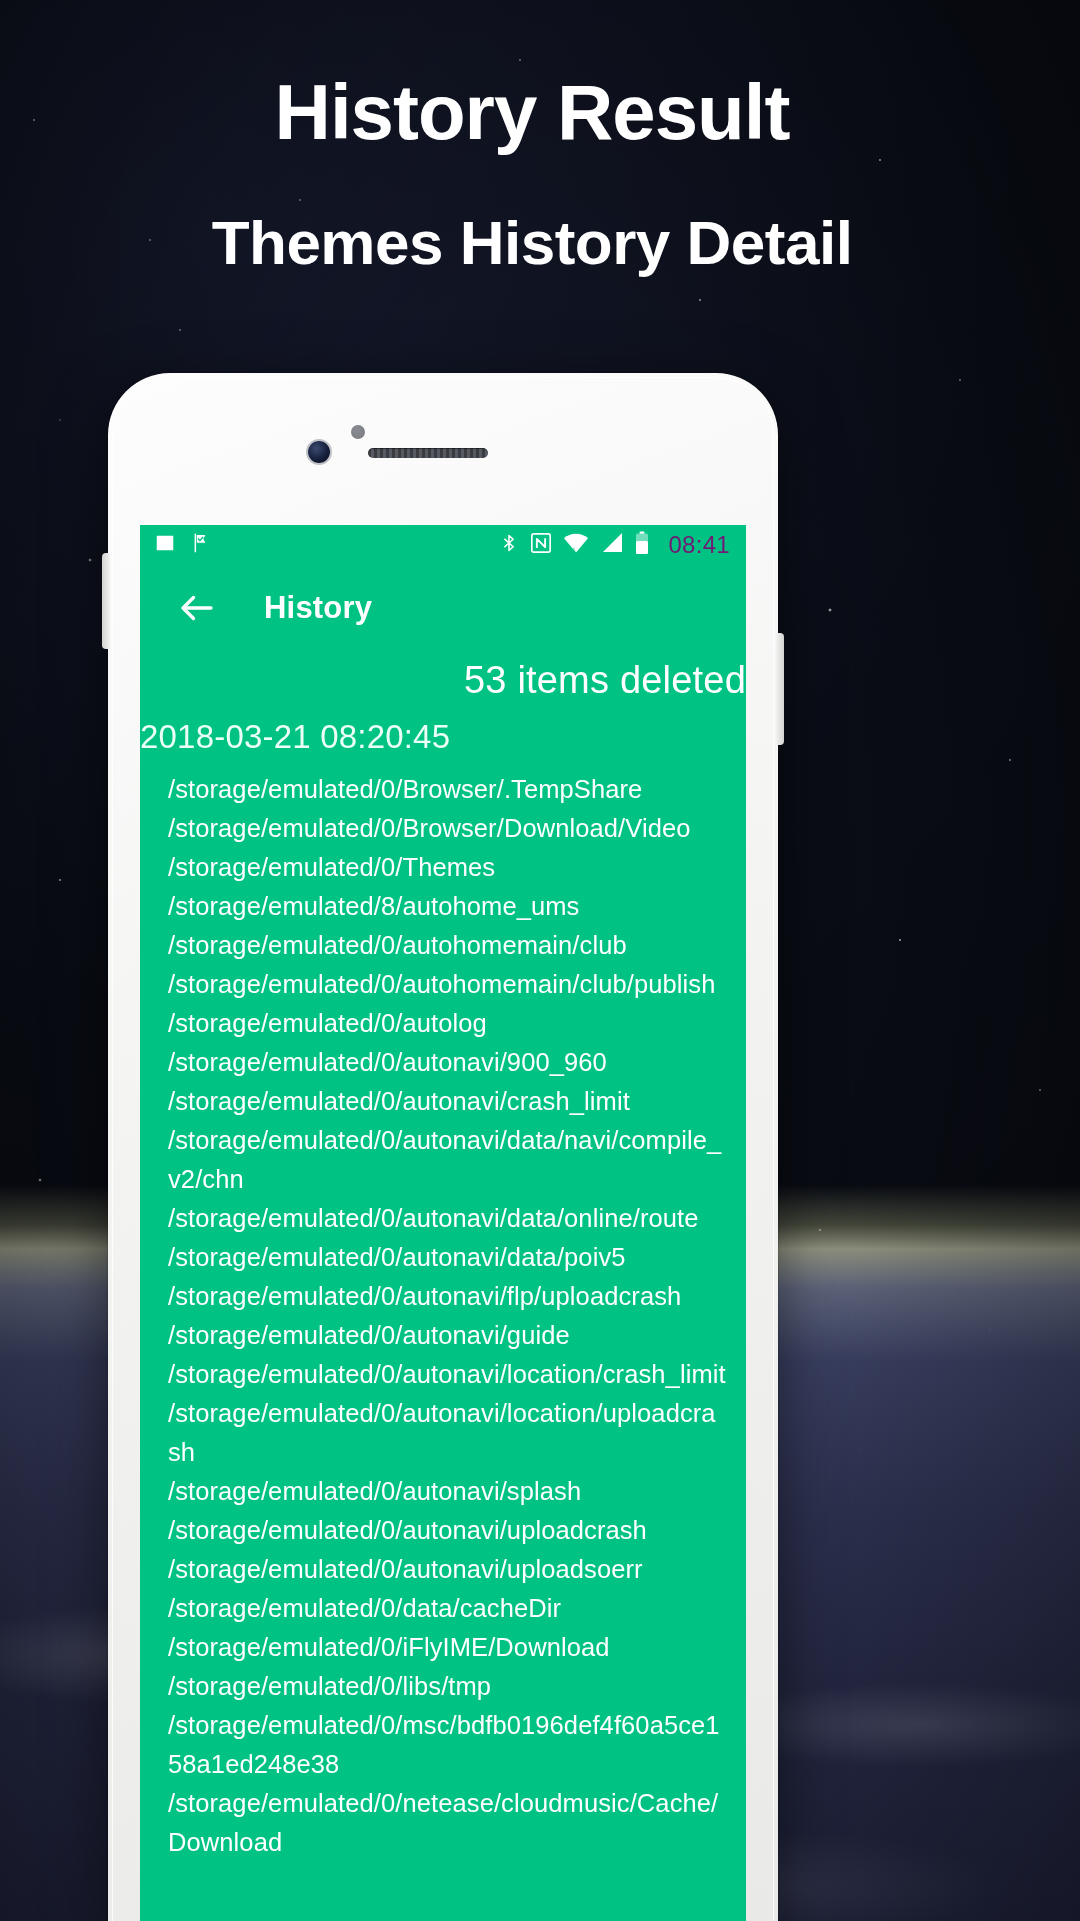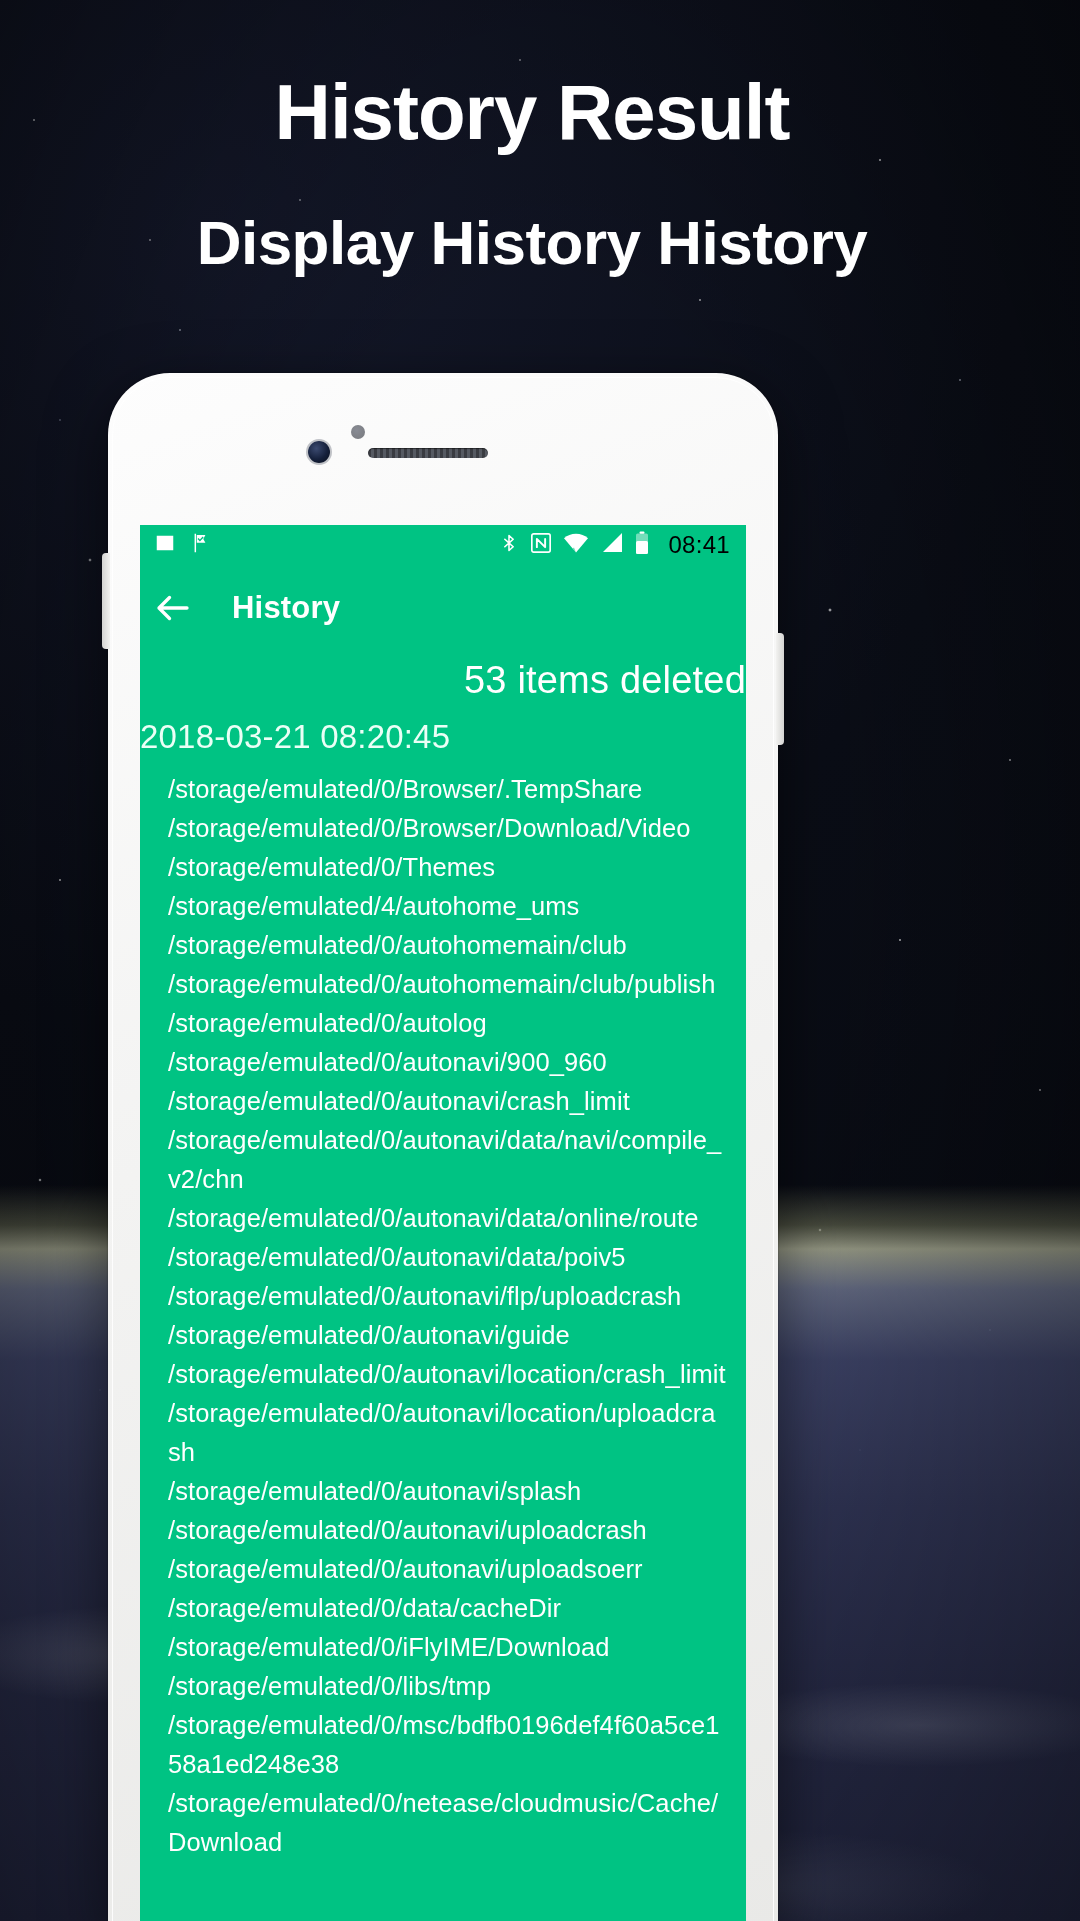--- a/index.html
+++ b/index.html
@@ -153,33 +153,34 @@
     background:#00c383;
     overflow:hidden;
   }
 
   
   .statusbar {
     height:40px;
     background:#00c383;
     display:flex; align-items:center;
     padding:0 16px 0 14px;
-    color:#000000;
+    color:#701a75;
   }
   .sb-left { display:flex; align-items:center; gap:14px; }
   .sb-right { margin-left:auto; display:flex; align-items:center; gap:11px; }
   .sb-time { font-size:24px; letter-spacing:.3px; margin-left:8px; }
   .ico { display:block; }
 
   
   .appbar {
     height:86px;
     display:flex; align-items:center;
-    padding-left:12px;
+    padding-left:36px;
     color:#fff;
+    gap:8px;
   }
   .back-arrow { width:42px; height:42px; flex:0 0 auto; }
   .appbar-title {
     font-size:31px; font-weight:bold; color:#fff;
     margin-left:38px; letter-spacing:.2px;
   }
 
   
   .summary {
     text-align:right;
@@ -216,21 +217,21 @@
 <div id="stage">
 
   <div class="bg-space"></div>
   <div class="bg-stars"></div>
   <div class="bg-earth"></div>
   <div class="bg-earth-tex"></div>
   <div class="bg-vignette"></div>
 
   <div class="promo">
     <div class="promo-title">History Result</div>
-    <div class="promo-sub">Display History History</div>
+    <div class="promo-sub">Themes History Detail</div>
   </div>
 
   <div class="phone">
     <div class="phone-inner-edge"></div>
     <div class="btn-vol v1"></div>
     <div class="btn-pow"></div>
     <div class="sensor"></div>
     <div class="cam"></div>
     <div class="speaker"></div>
 
@@ -293,21 +294,21 @@
         <span class="appbar-title">History</span>
       </div>
 
       <div class="summary">53 items deleted</div>
       <div class="timestamp">2018-03-21 08:20:45</div>
 
       <div class="pathlist" id="pathlist">
           <div class="path-item">/storage/emulated/0/Browser/.TempShare</div>
           <div class="path-item">/storage/emulated/0/Browser/Download/Video</div>
           <div class="path-item">/storage/emulated/0/Themes</div>
-          <div class="path-item">/storage/emulated/4/autohome_ums</div>
+          <div class="path-item">/storage/emulated/8/autohome_ums</div>
           <div class="path-item">/storage/emulated/0/autohomemain/club</div>
           <div class="path-item">/storage/emulated/0/autohomemain/club/publish</div>
           <div class="path-item">/storage/emulated/0/autolog</div>
           <div class="path-item">/storage/emulated/0/autonavi/900_960</div>
           <div class="path-item">/storage/emulated/0/autonavi/crash_limit</div>
           <div class="path-item">/storage/emulated/0/autonavi/data/navi/compile_v2/chn</div>
           <div class="path-item">/storage/emulated/0/autonavi/data/online/route</div>
           <div class="path-item">/storage/emulated/0/autonavi/data/poiv5</div>
           <div class="path-item">/storage/emulated/0/autonavi/flp/uploadcrash</div>
           <div class="path-item">/storage/emulated/0/autonavi/guide</div>

